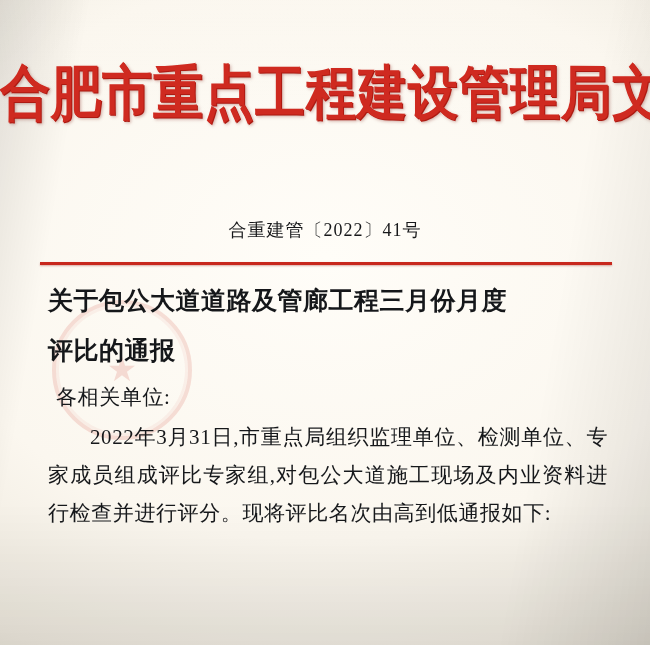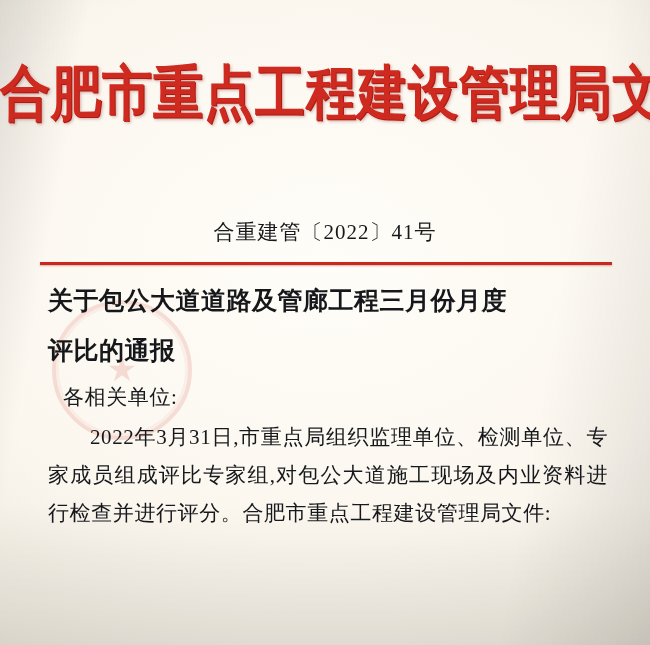--- a/index.html
+++ b/index.html
@@ -79,21 +79,21 @@
     white-space: nowrap;
   }
 
   
   .doc-number {
     position: absolute;
     top: 218px;
     left: 0;
     width: 650px;
     text-align: center;
-    font-size: 21px;
+    font-size: 18px;
     color: #17181a;
     letter-spacing: 1px;
     font-family: "Liberation Serif", serif;
   }
 
   
   .red-rule {
     position: absolute;
     top: 262px;
     left: 40px;
@@ -123,21 +123,21 @@
     position: absolute;
     top: 378px;
     left: 48px;
     width: 560px;
     font-size: 21px;
     line-height: 38px;
     color: #16181b;
     letter-spacing: 0.6px;
     font-family: "Liberation Serif", serif;
   }
-  .salutation { margin: 0 0 2px 15px; }
+  .salutation { margin: 0 0 2px 8px; }
   .para {
     margin: 0;
     text-indent: 2em;
     text-align: justify;
   }
 </style>
 </head>
 <body>
 
 <div id="page">
@@ -156,17 +156,17 @@
 
     <div class="red-rule"></div>
 
     <div class="doc-title">
       <div>关于包公大道道路及管廊工程三月份月度</div>
       <div>评比的通报</div>
     </div>
 
     <div class="body-block">
       <p class="salutation">各相关单位:</p>
-      <p class="para">2022年3月31日,市重点局组织监理单位、检测单位、专家成员组成评比专家组,对包公大道施工现场及内业资料进行检查并进行评分。合肥市重点工程建设管理局文件:</p>
+      <p class="para">2022年3月31日,市重点局组织监理单位、检测单位、专家成员组成评比专家组,对包公大道施工现场及内业资料进行检查并进行评分。现将评比名次由高到低通报如下:</p>
     </div>
 
   </div>
 </div>
 
 </body></html>

